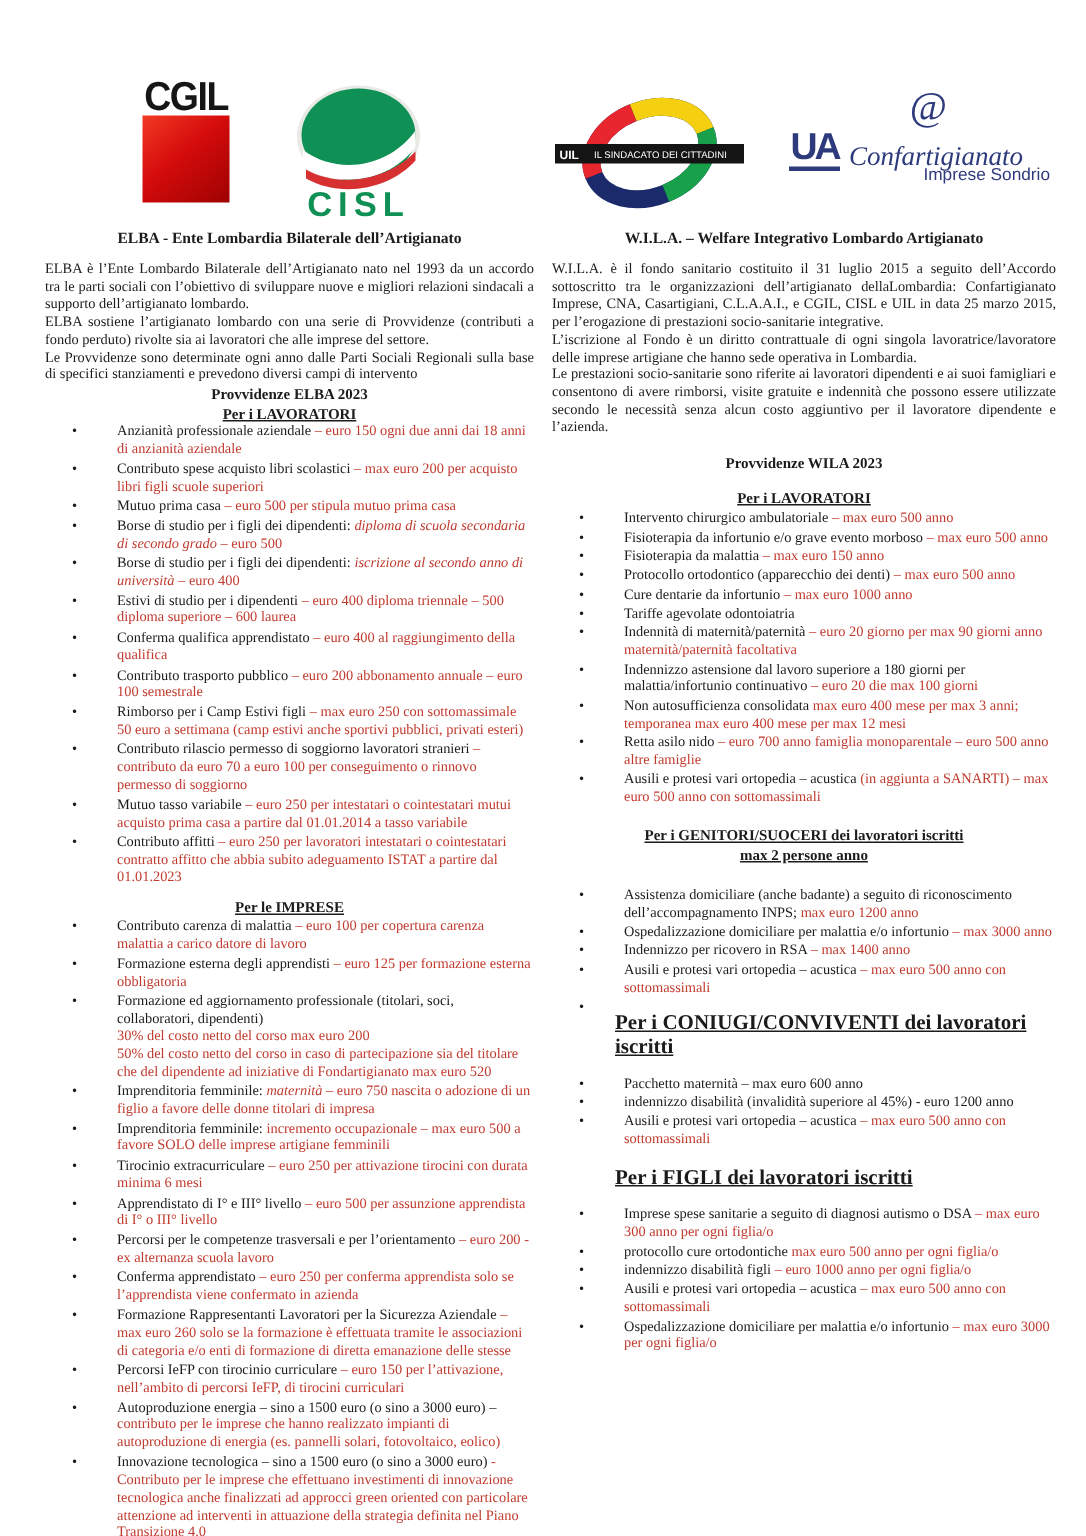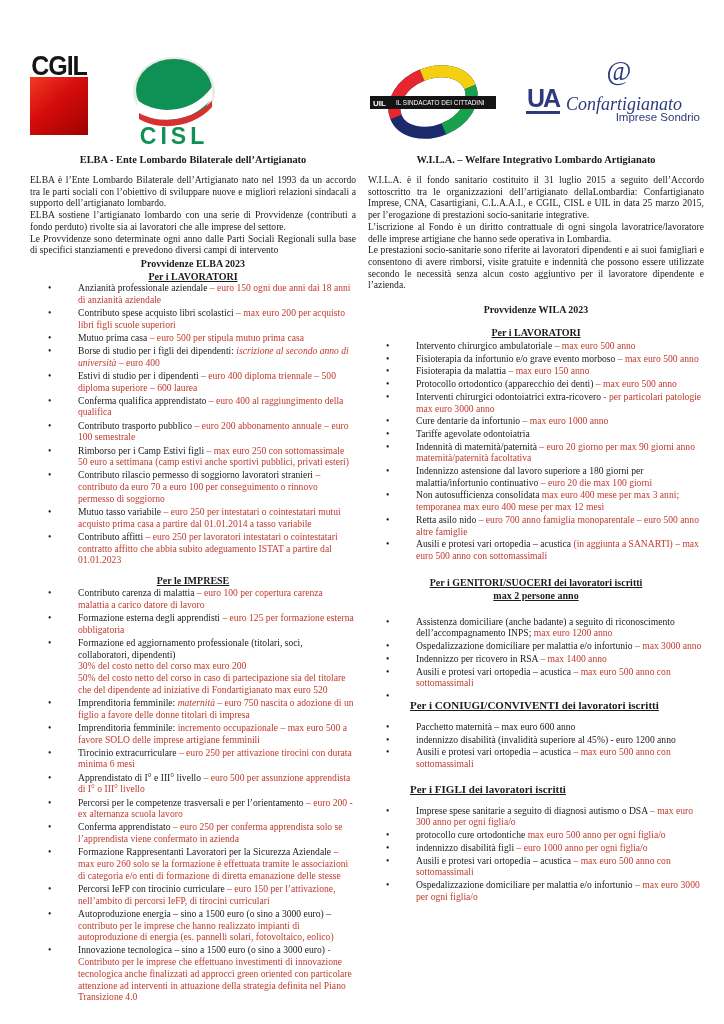--- a/index.html
+++ b/index.html
@@ -5,21 +5,21 @@
   html,body{margin:0;padding:0;}
   body{
     width:724px;height:1024px;overflow:hidden;background:#ffffff;
     font-family:"Liberation Serif",serif;color:#1b1b1b;
     -webkit-font-smoothing:antialiased;
   }
   .page{display:flex;box-sizing:border-box;padding:56px 20px 0 30px;gap:12px;}
   .col{width:336px;box-sizing:border-box;}
 
   
-  .logo-row{display:flex;align-items:flex-start;gap:34px;height:92px;margin-bottom:2px;}
+  .logo-row{display:flex;align-items:flex-start;justify-content:center;gap:34px;height:92px;margin-bottom:2px;}
   .logo-row.right{gap:10px;justify-content:space-between;padding:0 2px;}
 
   .logo-cgil{text-align:center;}
   .cgil-word{font-family:"Liberation Sans",sans-serif;font-weight:bold;font-size:25px;line-height:.78;color:#161616;letter-spacing:-1px;transform:scaleY(1.08);}
   .cgil-box{width:58px;height:58px;margin:1px auto 0;background:linear-gradient(140deg,#f23a24 0%,#d40b0b 45%,#9e0202 100%);}
 
   .logo-cisl svg{display:block;}
 
   .logo-uil{padding-top:4px;}
 
@@ -30,21 +30,21 @@
   .conf-name{font-family:"Liberation Serif",serif;font-style:italic;font-weight:normal;font-size:18px;line-height:.95;}
   .conf-tag{text-align:right;font-family:Liberation Sans, sans-serif;font-size:11.5px;margin-top:-3px;padding-right:2px;}
 
   
   .doc-title{text-align:center;font-weight:bold;font-size:10.4px;margin:6px 0 9px;}
   .intro p{margin:0;font-size:9.6px;line-height:1.22;text-align:justify;}
   .h-center{text-align:center;font-weight:bold;font-size:10px;margin:2px 0 0;}
   .h-center.sp{margin:13px 0 12px;}
   .h-center.sp2{margin:0 0 2px;}
   .u{text-decoration:underline;}
-  .h-left{font-weight:bold;font-size:11px;margin:10px 0 10px 42px;}
+  .h-left{font-weight:bold;font-size:14px;margin:10px 0 10px 42px;}
   .h-two{margin:14px 0 14px;}
   .h-two div{line-height:1.3;}
 
   ul.blist{margin:0;padding:0 0 0 48px;list-style:none;font-size:9.6px;line-height:1.22;}
   ul.blist li{position:relative;margin:0 0 1.5px;}
   ul.blist li::before{content:"\2022";position:absolute;left:-30px;top:0;}
   ul.blist.tight li{margin-bottom:1px;}
   .s-b{color:#1b1b1b;}
   .s-r{color:#c03a2e;}
   .s-i{color:#c03a2e;font-style:italic;}
@@ -63,32 +63,33 @@
       <div class="logo-cisl">
         <svg width="104" height="92" viewBox="0 0 104 92">
           <ellipse cx="52" cy="35" rx="41" ry="34" fill="#e9e9e5"></ellipse>
           <ellipse cx="52" cy="34" rx="38" ry="31" fill="#0f9054"></ellipse>
           <path d="M15,44 C38,61 72,56 90,31 L90,42 C72,66 38,70 15,55 Z" fill="#ffffff"></path>
           <path d="M17,57 C42,71 74,62 90,45 L90,51 C74,69 42,77 17,63 Z" fill="#d63030"></path>
           <text x="52" y="88" text-anchor="middle" font-family="Liberation Sans, sans-serif" font-size="23" font-weight="bold" letter-spacing="4" fill="#0f9054">CISL</text>
         </svg>
       </div>
     </div>
-    <div class="doc-title">ELBA - Ente Lombardo Bilaterale dell’Artigianato</div>
+    <div class="doc-title">ELBA - Ente Lombardia Bilaterale dell’Artigianato</div>
     <div class="intro">
       <p>ELBA è l’Ente Lombardo Bilaterale dell’Artigianato nato nel 1993 da un accordo tra le parti sociali con l’obiettivo di sviluppare nuove e migliori relazioni sindacali a supporto dell’artigianato lombardo.</p>
       <p>ELBA sostiene l’artigianato lombardo con una serie di Provvidenze (contributi a fondo perduto) rivolte sia ai lavoratori che alle imprese del settore.</p>
       <p>Le Provvidenze sono determinate ogni anno dalle Parti Sociali Regionali sulla base di specifici stanziamenti e prevedono diversi campi di intervento</p>
     </div>
     <div class="h-center">Provvidenze ELBA 2023</div>
     <div class="h-center u">Per i LAVORATORI</div>
     <ul class="blist">
         <li><span class="s-b">Anzianità professionale aziendale </span><span class="s-r">– euro 150 ogni due anni dai 18 anni di anzianità aziendale</span></li>
         <li><span class="s-b">Contributo spese acquisto libri scolastici </span><span class="s-r">– max euro 200 per acquisto libri figli scuole superiori</span></li>
         <li><span class="s-b">Mutuo prima casa </span><span class="s-r">– euro 500 per stipula mutuo prima casa</span></li>
+        <li><span class="s-b">Borse di studio per i figli dei dipendenti: </span><span class="s-i">diploma di scuola secondaria di secondo grado</span><span class="s-r"> – euro 500</span></li>
         <li><span class="s-b">Borse di studio per i figli dei dipendenti: </span><span class="s-i">iscrizione al secondo anno di università</span><span class="s-r"> – euro 400</span></li>
         <li><span class="s-b">Estivi di studio per i dipendenti </span><span class="s-r">– euro 400 diploma triennale – 500 diploma superiore – 600 laurea</span></li>
         <li><span class="s-b">Conferma qualifica apprendistato </span><span class="s-r">– euro 400 al raggiungimento della qualifica</span></li>
         <li><span class="s-b">Contributo trasporto pubblico </span><span class="s-r">– euro 200 abbonamento annuale – euro 100 semestrale</span></li>
         <li><span class="s-b">Rimborso per i Camp Estivi figli </span><span class="s-r">– max euro 250 con sottomassimale 50 euro a settimana (camp estivi anche sportivi pubblici, privati esteri)</span></li>
         <li><span class="s-b">Contributo rilascio permesso di soggiorno lavoratori stranieri </span><span class="s-r">– contributo da euro 70 a euro 100 per conseguimento o rinnovo permesso di soggiorno</span></li>
         <li><span class="s-b">Mutuo tasso variabile </span><span class="s-r">– euro 250 per intestatari o cointestatari mutui acquisto prima casa a partire dal 01.01.2014 a tasso variabile</span></li>
         <li><span class="s-b">Contributo affitti </span><span class="s-r">– euro 250 per lavoratori intestatari o cointestatari contratto affitto che abbia subito adeguamento ISTAT a partire dal 01.01.2023</span></li>
       </ul>
     <div class="h-center u" style="margin:9px 0 1px;">Per le IMPRESE</div>
@@ -139,21 +140,20 @@
       <p>L’iscrizione al Fondo è un diritto contrattuale di ogni singola lavoratrice/lavoratore delle imprese artigiane che hanno sede operativa in Lombardia.</p>
       <p>Le prestazioni socio-sanitarie sono riferite ai lavoratori dipendenti e ai suoi famigliari e consentono di avere rimborsi, visite gratuite e indennità che possono essere utilizzate secondo le necessità senza alcun costo aggiuntivo per il lavoratore dipendente e l’azienda.</p>
     </div>
     <div class="h-center sp">Provvidenze WILA 2023</div>
     <div class="h-center u sp2">Per i LAVORATORI</div>
     <ul class="blist tight">
         <li><span class="s-b">Intervento chirurgico ambulatoriale </span><span class="s-r">– max euro 500 anno</span></li>
         <li><span class="s-b">Fisioterapia da infortunio e/o grave evento morboso </span><span class="s-r">– max euro 500 anno</span></li>
         <li><span class="s-b">Fisioterapia da malattia </span><span class="s-r">– max euro 150 anno</span></li>
         <li><span class="s-b">Protocollo ortodontico (apparecchio dei denti) </span><span class="s-r">– max  euro 500 anno</span></li>
-        <li><span class="s-b">Interventi chirurgici odontoiatrici extra-ricovero </span><span class="s-r">- per particolari patologie max euro 3000 anno</span></li>
         <li><span class="s-b">Cure dentarie da infortunio </span><span class="s-r">– max euro 1000 anno</span></li>
         <li><span class="s-b">Tariffe agevolate odontoiatria</span></li>
         <li><span class="s-b">Indennità di maternità/paternità </span><span class="s-r">– euro 20 giorno per max 90 giorni anno maternità/paternità facoltativa</span></li>
         <li><span class="s-b">Indennizzo astensione dal lavoro superiore a 180 giorni per malattia/infortunio continuativo </span><span class="s-r">– euro 20 die max 100 giorni</span></li>
         <li><span class="s-b">Non autosufficienza consolidata </span><span class="s-r">max euro 400 mese per max 3 anni; temporanea  max euro 400 mese per max 12 mesi</span></li>
         <li><span class="s-b">Retta asilo nido </span><span class="s-r">– euro 700 anno famiglia monoparentale – euro 500 anno altre famiglie</span></li>
         <li><span class="s-b">Ausili e protesi vari ortopedia – acustica </span><span class="s-r">(in aggiunta a SANARTI) – max euro 500 anno con sottomassimali</span></li>
       </ul>
     <div class="h-center h-two">
       <div class="u">Per i GENITORI/SUOCERI dei lavoratori iscritti</div>

